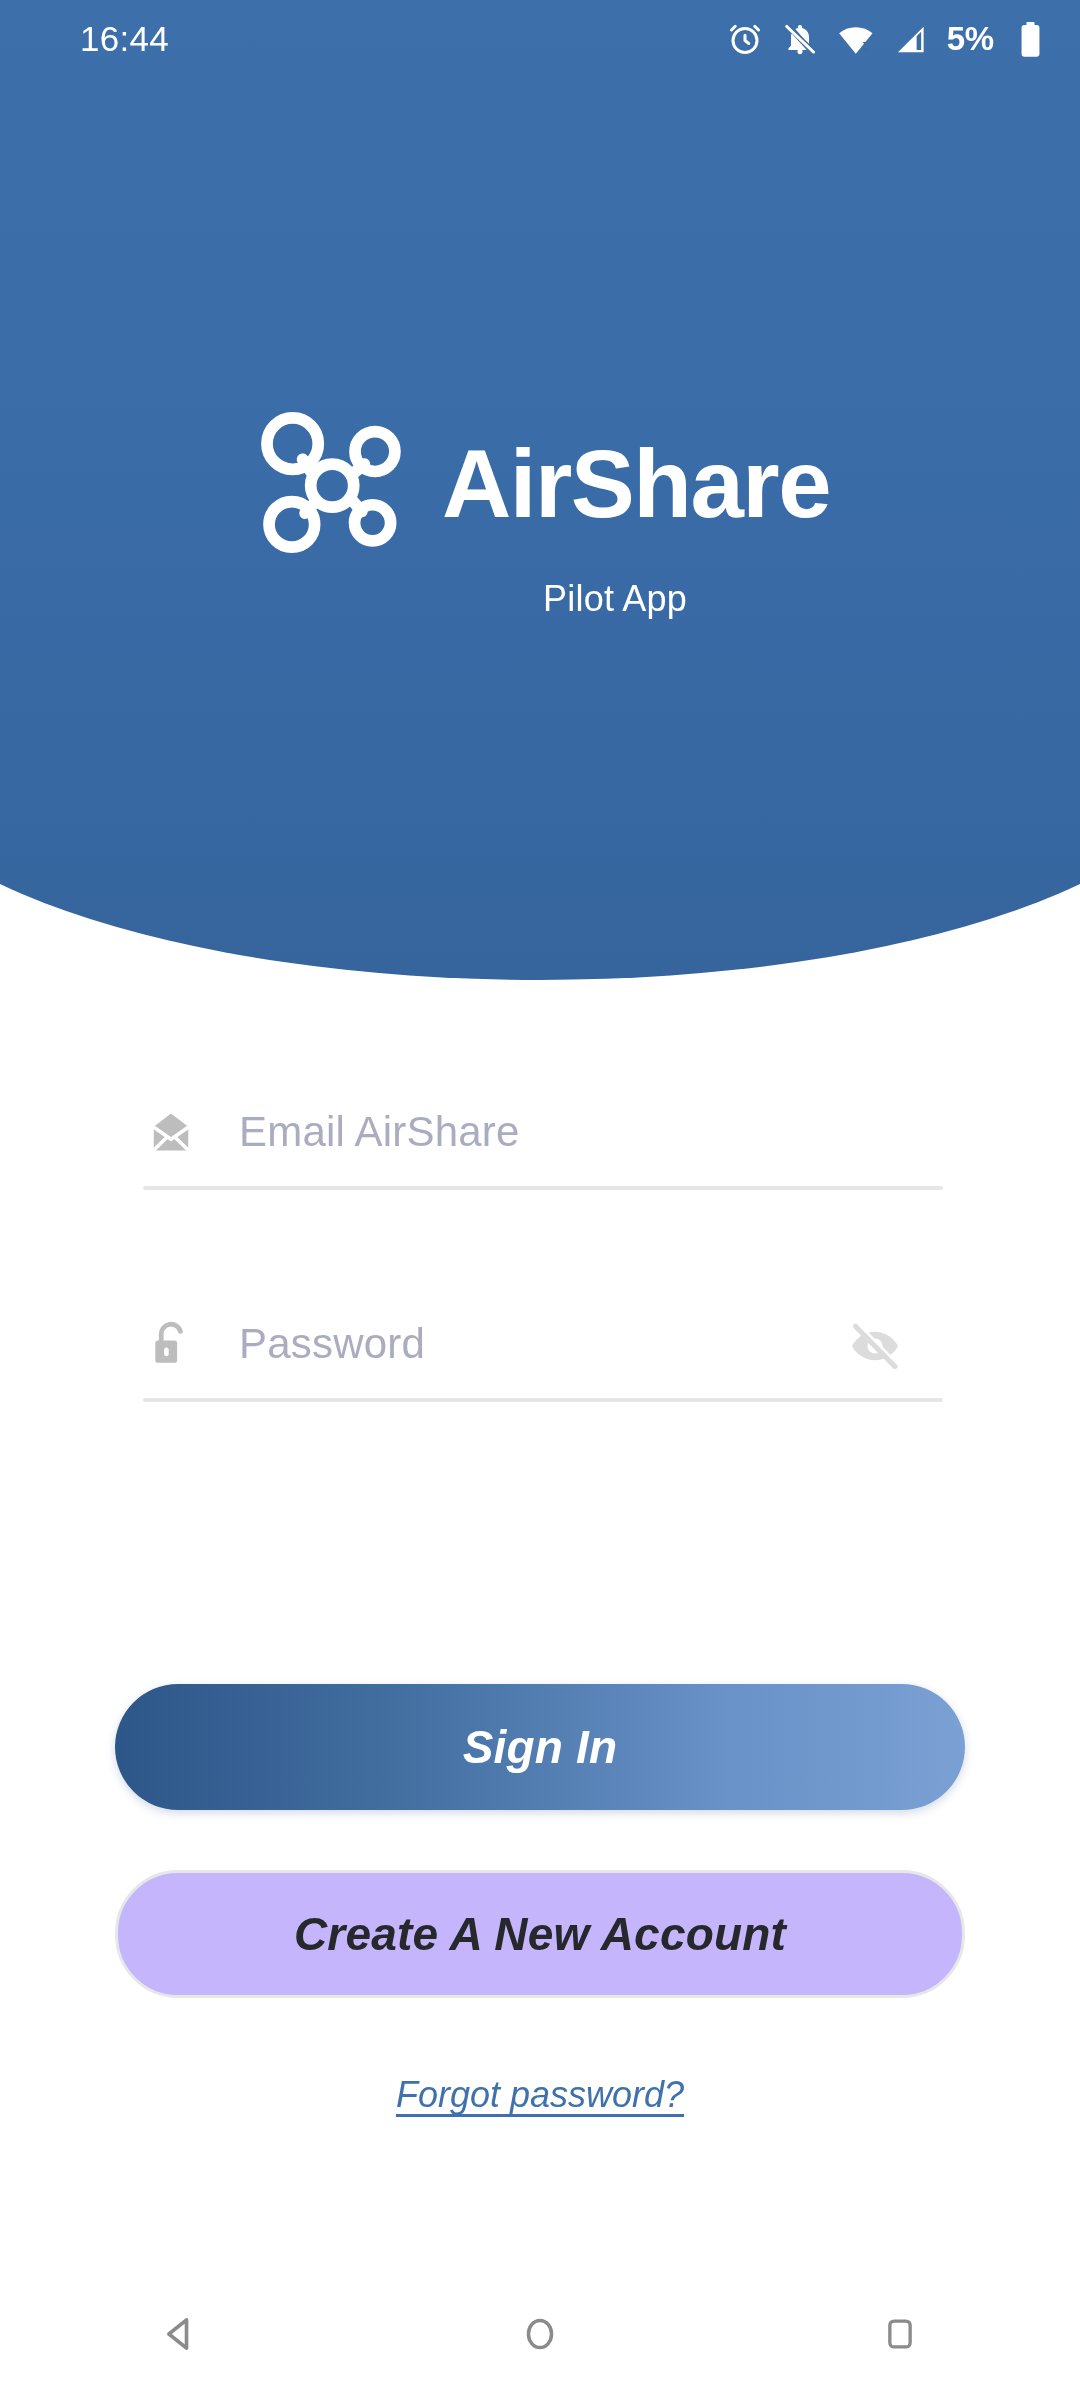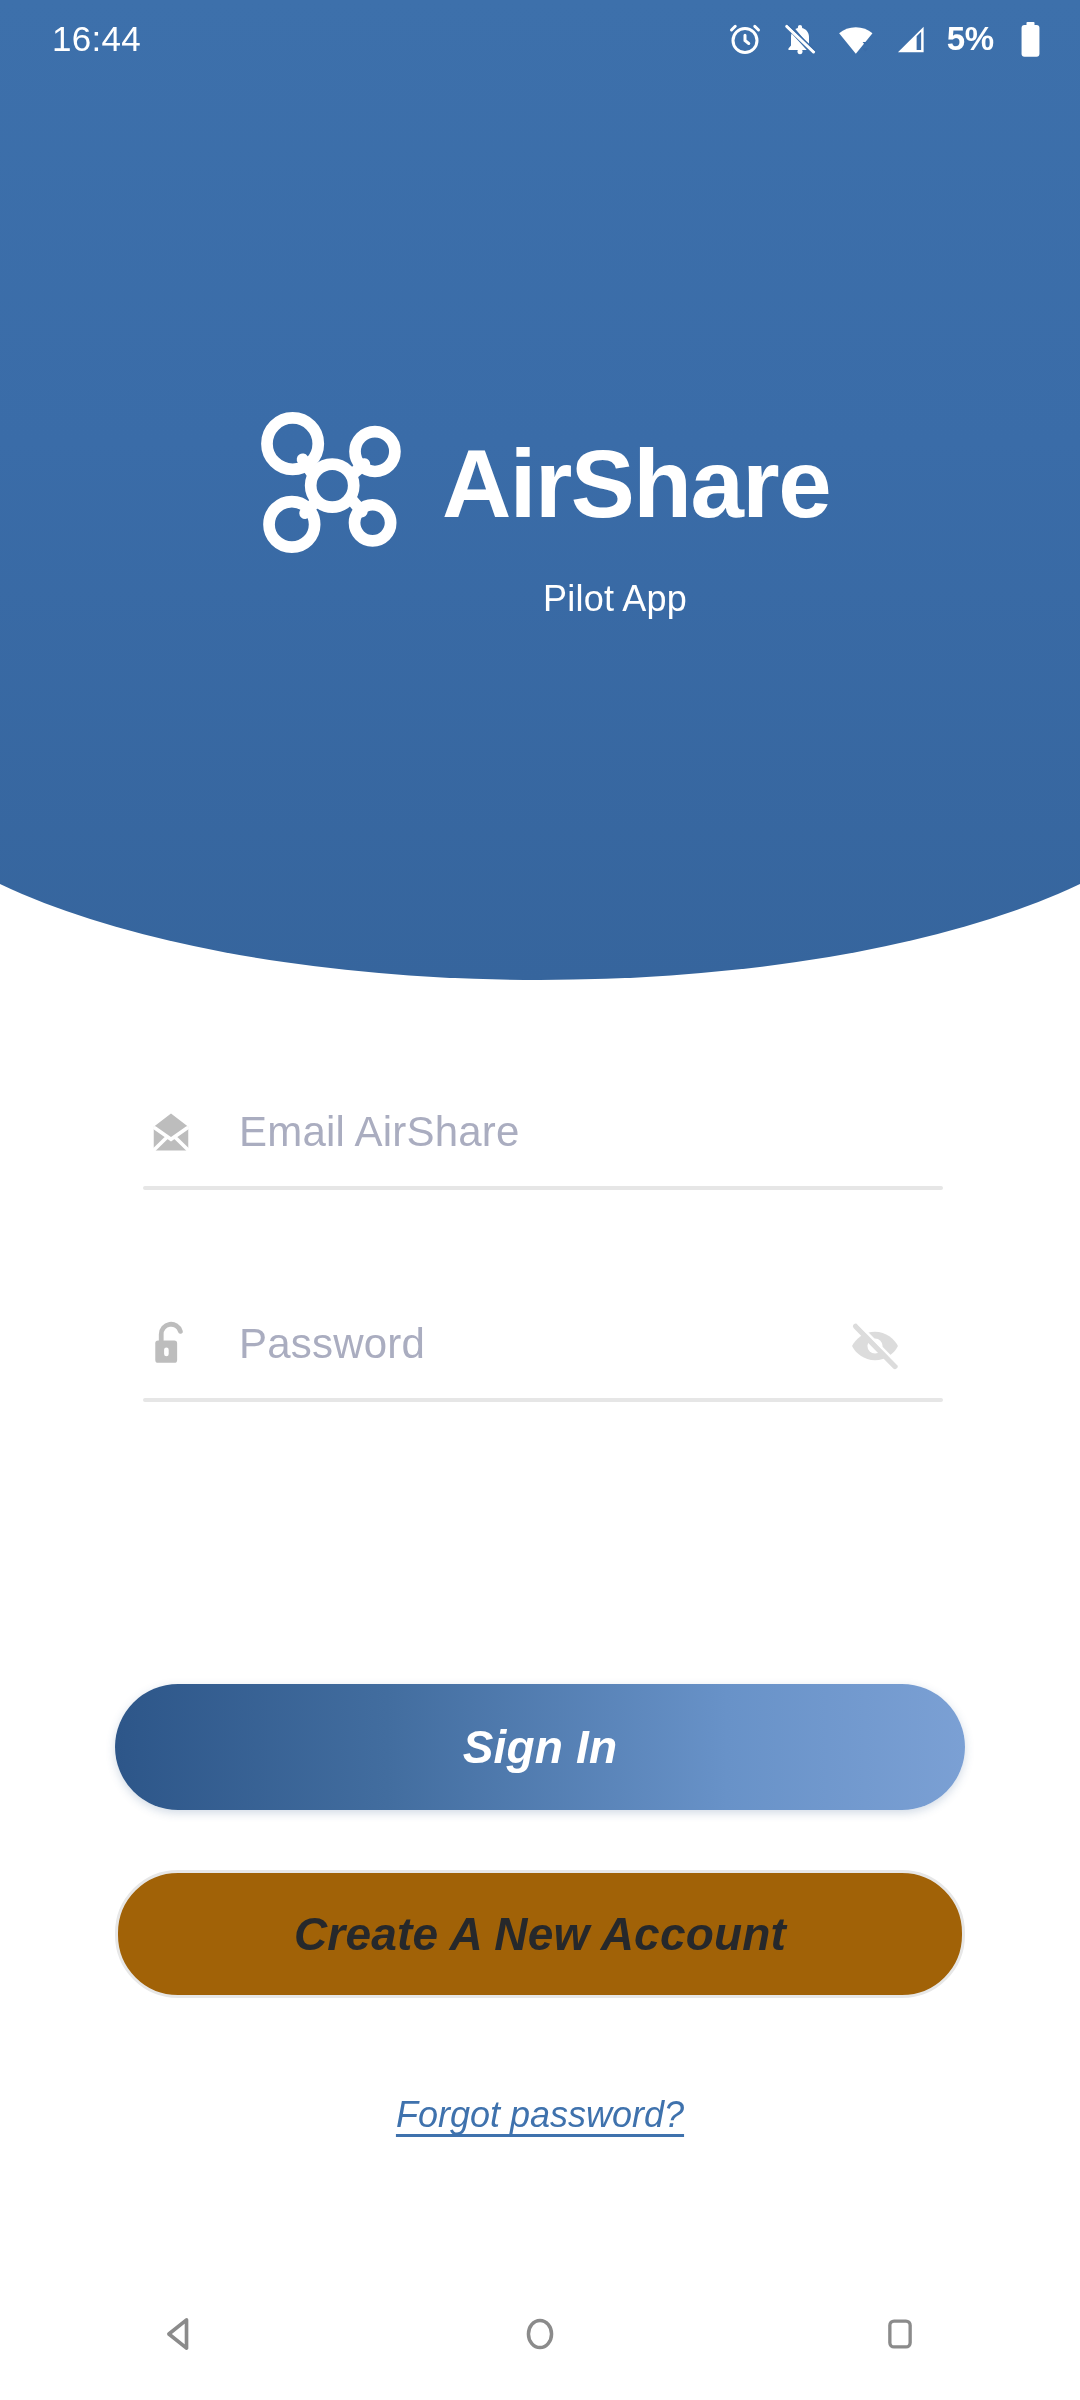--- a/index.html
+++ b/index.html
@@ -22,21 +22,21 @@
     width:1340px; height:980px;
     background:linear-gradient(180deg,#3d70ab 0%, #3a6ca8 45%, #36659d 100%);
     border-bottom-left-radius:50% 24%;
     border-bottom-right-radius:50% 24%;
   }
 
   
   .statusbar {
     position:absolute; top:0; left:0; width:1080px; height:78px;
     display:flex; align-items:center; justify-content:space-between;
-    padding:0 34px 0 52px;
+    padding:0 34px 0 80px;
     z-index:6;
     gap:8px;
   }
   .status-time {
     color:#ffffff; font-size:35px; font-weight:400; letter-spacing:.3px;
   }
   .status-icons { display:flex; align-items:center; gap:19px; }
   .status-icons svg { display:block; }
   .battery-pct {
     color:#fff; font-size:33px; font-weight:600; letter-spacing:-.2px;
@@ -93,28 +93,28 @@
     border-radius:63px; cursor:pointer; user-select:none;
   }
   .btn-primary {
     background:linear-gradient(90deg,#2d5689 0%, #426d9f 32%, #6892c8 72%, #7ba0d4 100%);
     box-shadow:0 3px 10px rgba(45,86,137,.22);
   }
   .btn-primary span {
     color:#ffffff; font-size:46px; font-weight:700; letter-spacing:.2px;
   }
   .btn-secondary {
-    background:#a16207; border:3px solid #e7e7e7; margin-top:60px;
+    background:#c4b5fd; border:3px solid #e7e7e7; margin-top:60px;
     height:128px;
   }
   .btn-secondary span {
     color:#26282b; font-size:46px; font-weight:700; letter-spacing:.2px;
   }
   .forgot-wrap {
-    width:1080px; text-align:center; margin-top:96px;
+    width:1080px; text-align:center; margin-top:76px;
   }
   .forgot-link {
     display:inline-block;
     color:#3f72ad; font-size:36px; font-weight:400;
     text-decoration:underline; text-underline-offset:7px;
     text-decoration-thickness:3px; cursor:pointer;
   }
 
   
   .navbar {

